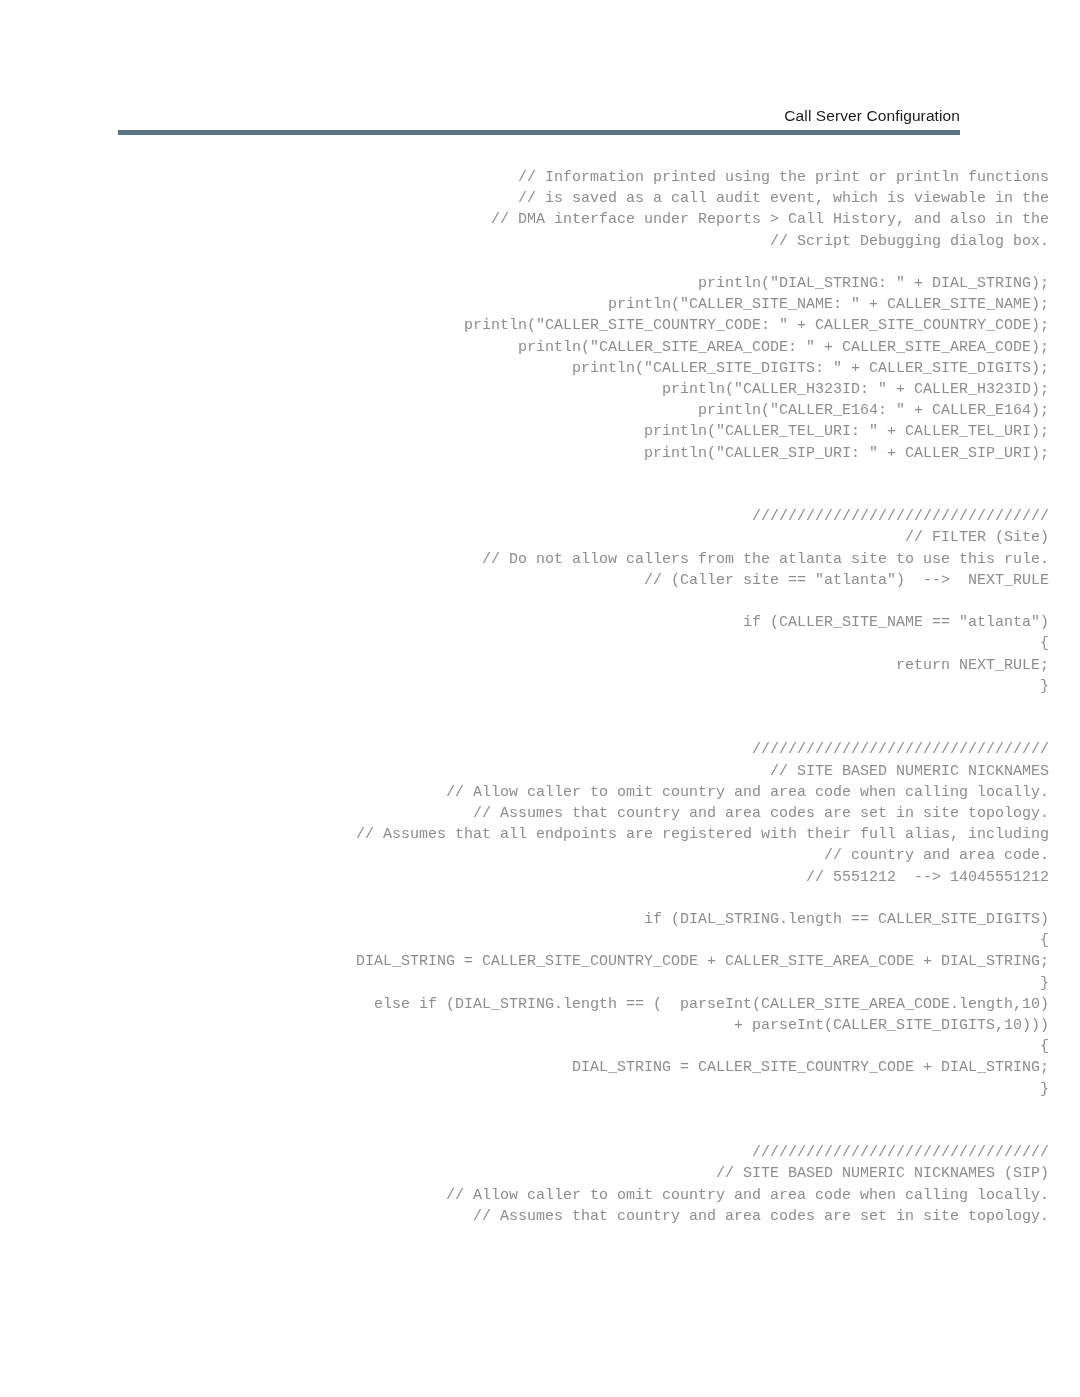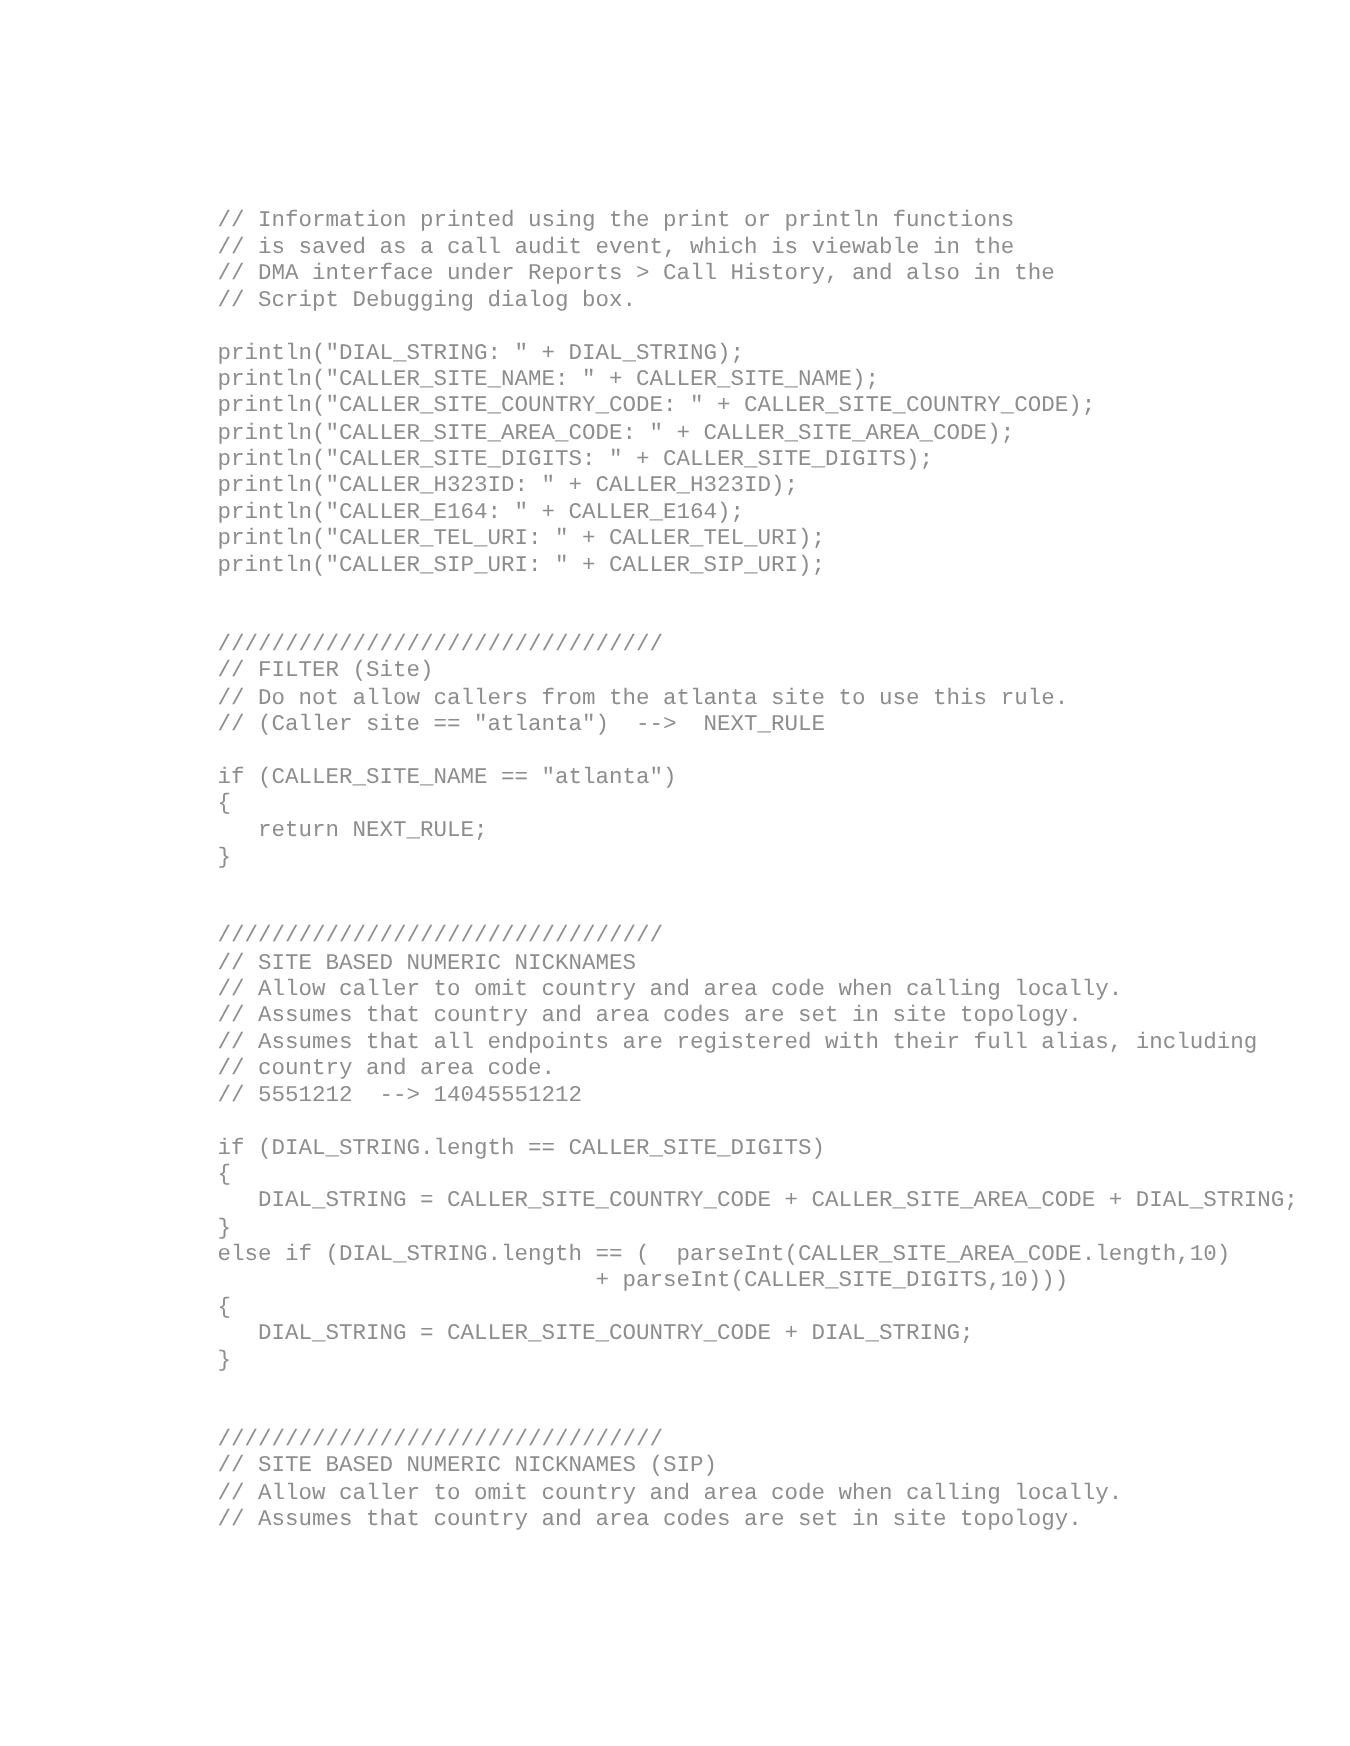--- a/index.html
+++ b/index.html
@@ -39,29 +39,30 @@
   }
   .header-rule {
     margin-top: 5px;
     height: 5px;
     width: 842px;
     background: #5a7382;
   }
   
   .code-block {
     position: absolute;
-    left: 174px;
+    left: 189px;
     top: 167px;
     width: 860px;
     font-family: "Liberation Mono", "DejaVu Sans Mono", monospace;
-    font-size: 18px;
+    font-size: 15px;
     line-height: 21.2px;
     color: #8d8d8d;
     white-space: pre;
     letter-spacing: 0px;
+    text-align: right;
   }
   .code-block .ln {
     display: block;
     min-height: 21.2px;
     white-space: pre;
   }
   .code-block .ln.blank {
     height: 21.2px;
   }
   
@@ -86,17 +87,21 @@
     font-weight: bold;
     color: #000000;
     white-space: nowrap;
   }
 </style>
 </head>
 <body>
 
 <div class="page">
 
+  <div class="header">
+    <div class="header-title">Call Server Configuration</div>
+    <div class="header-rule" style="background: rgb(90, 115, 130);"></div>
+  </div>
 
   <div class="code-block" id="code-block" style="color: rgb(141, 141, 141);"><div class="ln">// Information printed using the print or println functions</div><div class="ln">// is saved as a call audit event, which is viewable in the</div><div class="ln">// DMA interface under Reports &gt; Call History, and also in the</div><div class="ln">// Script Debugging dialog box.</div><div class="ln blank"></div><div class="ln">println("DIAL_STRING: " + DIAL_STRING);</div><div class="ln">println("CALLER_SITE_NAME: " + CALLER_SITE_NAME);</div><div class="ln">println("CALLER_SITE_COUNTRY_CODE: " + CALLER_SITE_COUNTRY_CODE);</div><div class="ln">println("CALLER_SITE_AREA_CODE: " + CALLER_SITE_AREA_CODE);</div><div class="ln">println("CALLER_SITE_DIGITS: " + CALLER_SITE_DIGITS);</div><div class="ln">println("CALLER_H323ID: " + CALLER_H323ID);</div><div class="ln">println("CALLER_E164: " + CALLER_E164);</div><div class="ln">println("CALLER_TEL_URI: " + CALLER_TEL_URI);</div><div class="ln">println("CALLER_SIP_URI: " + CALLER_SIP_URI);</div><div class="ln blank"></div><div class="ln blank"></div><div class="ln">/////////////////////////////////</div><div class="ln">// FILTER (Site)</div><div class="ln">// Do not allow callers from the atlanta site to use this rule.</div><div class="ln">// (Caller site == "atlanta")  --&gt;  NEXT_RULE</div><div class="ln blank"></div><div class="ln">if (CALLER_SITE_NAME == "atlanta")</div><div class="ln">{</div><div class="ln">   return NEXT_RULE;</div><div class="ln">}</div><div class="ln blank"></div><div class="ln blank"></div><div class="ln">/////////////////////////////////</div><div class="ln">// SITE BASED NUMERIC NICKNAMES</div><div class="ln">// Allow caller to omit country and area code when calling locally.</div><div class="ln">// Assumes that country and area codes are set in site topology.</div><div class="ln">// Assumes that all endpoints are registered with their full alias, including</div><div class="ln">// country and area code.</div><div class="ln">// 5551212  --&gt; 14045551212</div><div class="ln blank"></div><div class="ln">if (DIAL_STRING.length == CALLER_SITE_DIGITS)</div><div class="ln">{</div><div class="ln">   DIAL_STRING = CALLER_SITE_COUNTRY_CODE + CALLER_SITE_AREA_CODE + DIAL_STRING;</div><div class="ln">}</div><div class="ln">else if (DIAL_STRING.length == (  parseInt(CALLER_SITE_AREA_CODE.length,10)</div><div class="ln">                            + parseInt(CALLER_SITE_DIGITS,10)))</div><div class="ln">{</div><div class="ln">   DIAL_STRING = CALLER_SITE_COUNTRY_CODE + DIAL_STRING;</div><div class="ln">}</div><div class="ln blank"></div><div class="ln blank"></div><div class="ln">/////////////////////////////////</div><div class="ln">// SITE BASED NUMERIC NICKNAMES (SIP)</div><div class="ln">// Allow caller to omit country and area code when calling locally.</div><div class="ln">// Assumes that country and area codes are set in site topology.</div></div>
 
 
 </div>
 
 </body></html>

